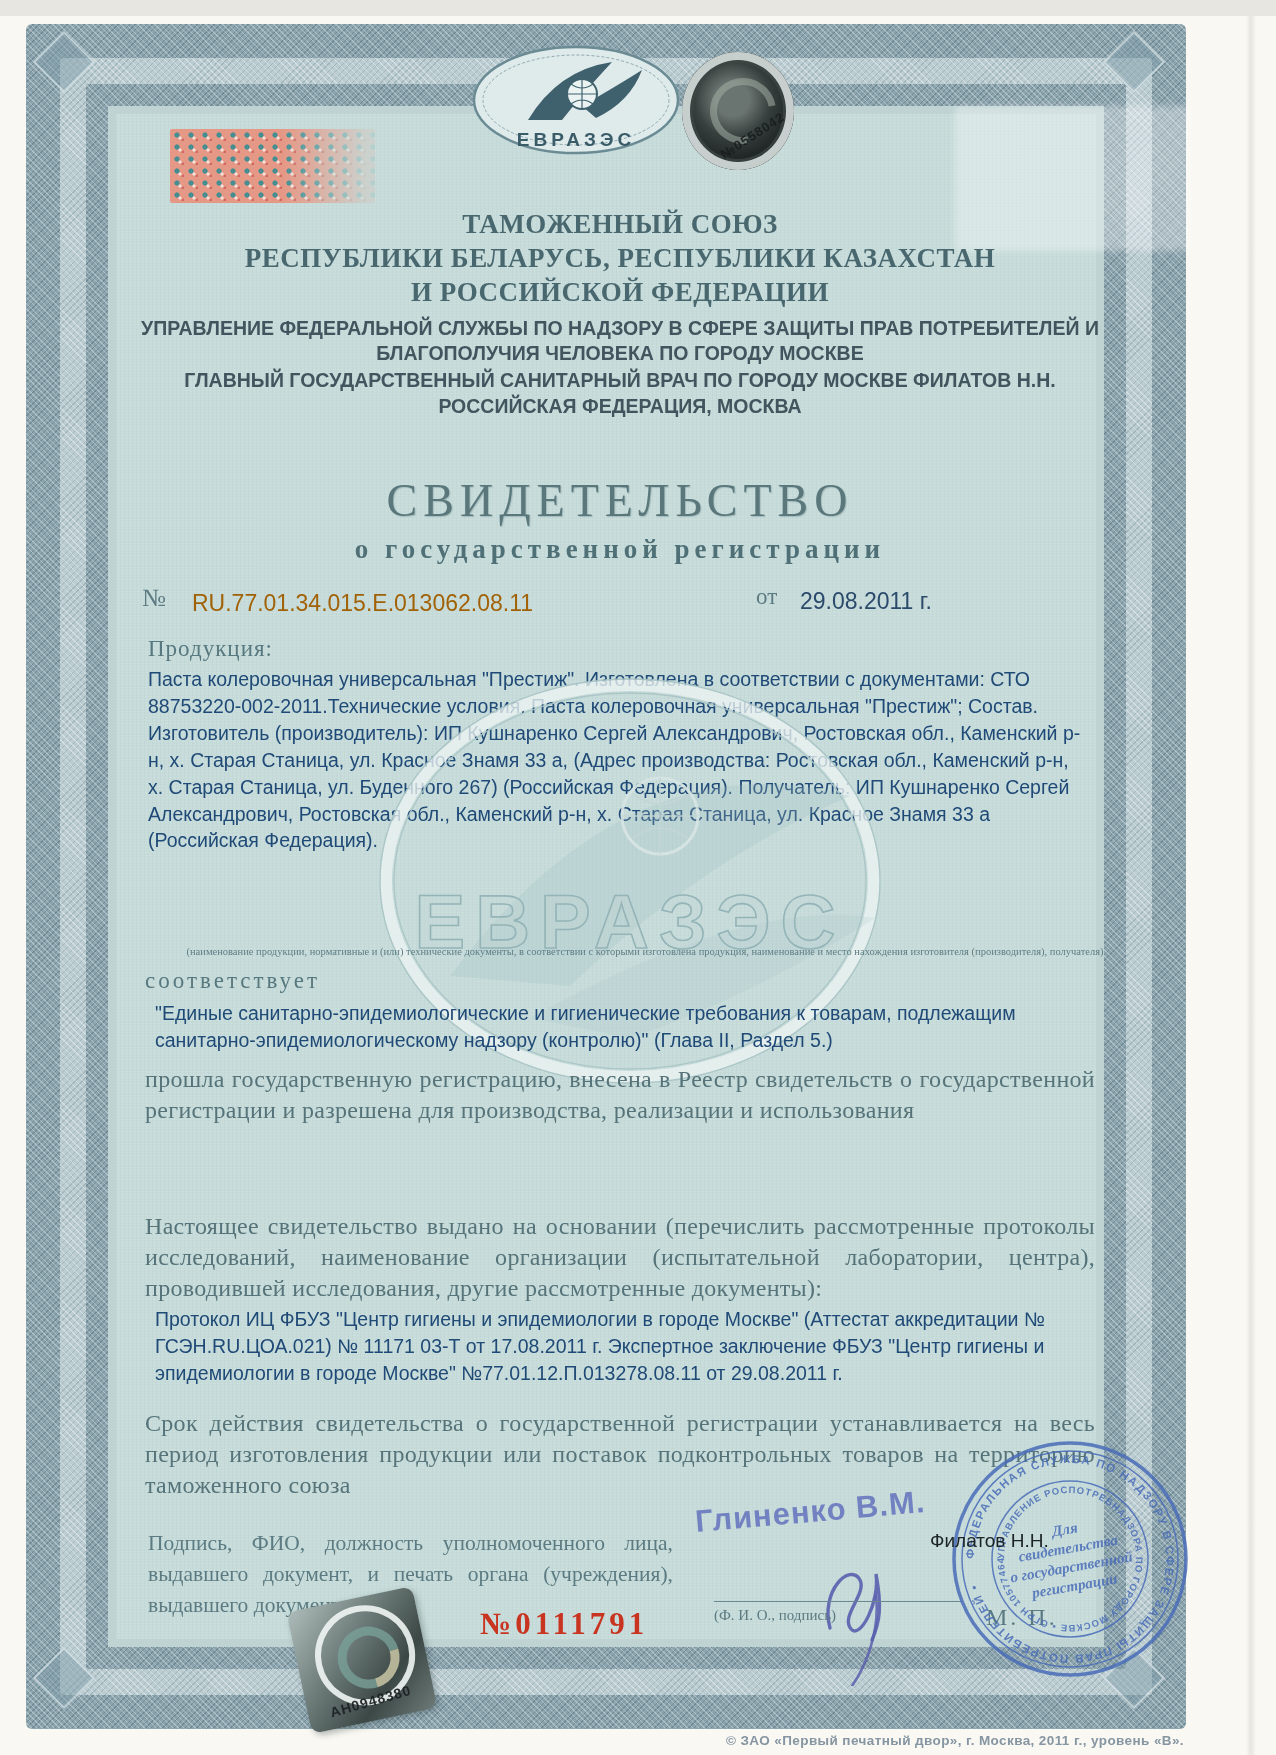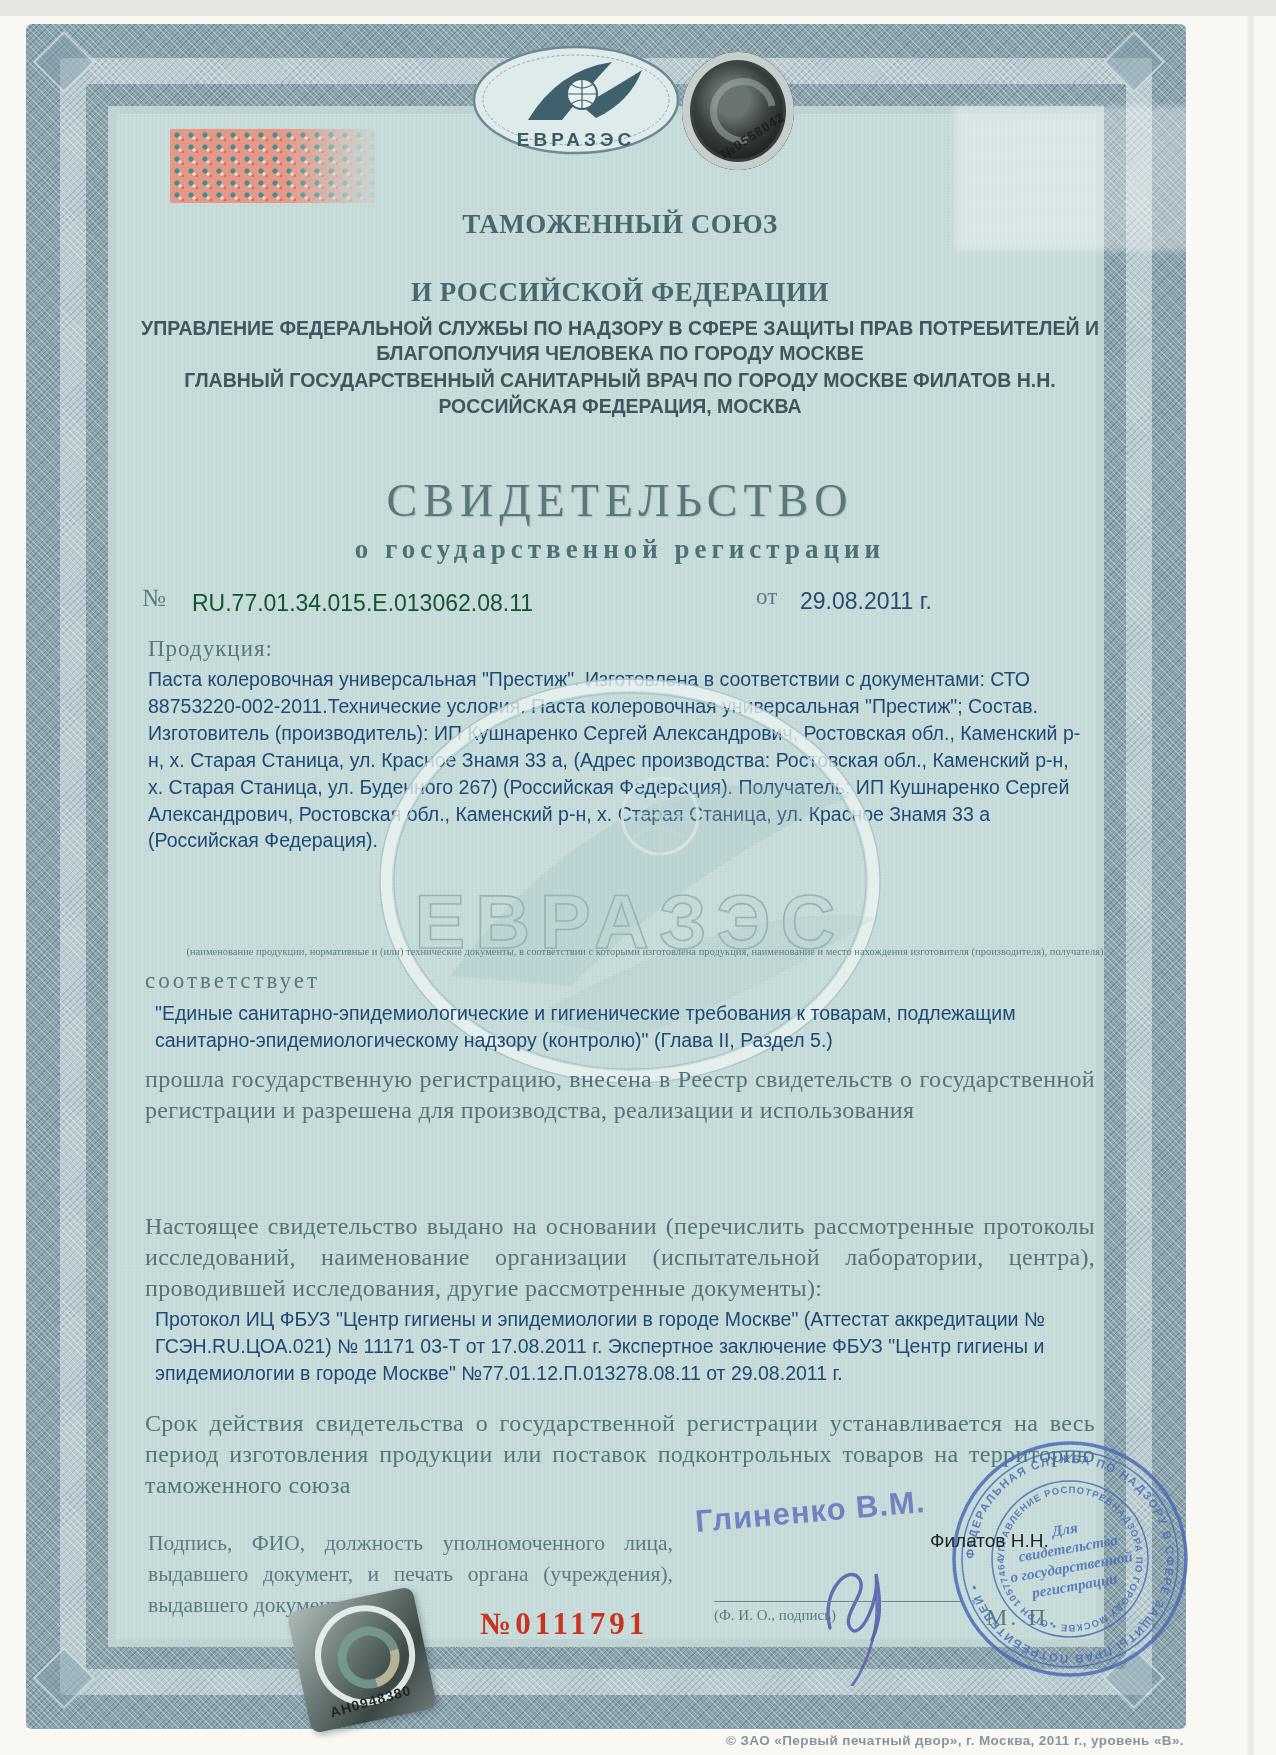--- a/index.html
+++ b/index.html
@@ -110,32 +110,33 @@
       <text x="106" y="102" text-anchor="middle" font-family="Liberation Sans" font-weight="bold" font-size="19" letter-spacing="4" fill="#3a5c68">ЕВРАЗЭС</text>
     </svg>
   </div>
 
   <div class="abs holo-top">
     <div class="glyph"></div>
     <div class="holo-serial" style="left:34px;top:76px;">№0558042</div>
   </div>
 
   <div class="abs hdr-serif" style="left:110px;top:192px;width:1020px;">ТАМОЖЕННЫЙ СОЮЗ</div>
+  <div class="abs hdr-serif" style="left:110px;top:226px;width:1020px;">РЕСПУБЛИКИ БЕЛАРУСЬ, РЕСПУБЛИКИ КАЗАХСТАН</div>
   <div class="abs hdr-serif" style="left:110px;top:260px;width:1020px;">И РОССИЙСКОЙ ФЕДЕРАЦИИ</div>
   <div class="abs hdr-sans" style="left:130px;top:300px;width:980px;">УПРАВЛЕНИЕ ФЕДЕРАЛЬНОЙ СЛУЖБЫ ПО НАДЗОРУ В СФЕРЕ ЗАЩИТЫ ПРАВ ПОТРЕБИТЕЛЕЙ И БЛАГОПОЛУЧИЯ ЧЕЛОВЕКА ПО ГОРОДУ МОСКВЕ</div>
   <div class="abs hdr-sans" style="left:130px;top:352px;width:980px;">ГЛАВНЫЙ ГОСУДАРСТВЕННЫЙ САНИТАРНЫЙ ВРАЧ ПО ГОРОДУ МОСКВЕ ФИЛАТОВ Н.Н.</div>
   <div class="abs hdr-sans" style="left:130px;top:378px;width:980px;">РОССИЙСКАЯ ФЕДЕРАЦИЯ, МОСКВА</div>
 
   <div class="abs serif" style="left:110px;top:458px;width:1020px;text-align:center;font-weight:normal;
        font-size:46px;letter-spacing:6px;color:#5a777c;text-shadow:1px 1px 1px rgba(60,90,95,.25);">СВИДЕТЕЛЬСТВО</div>
   <div class="abs serif" style="left:110px;top:518px;width:1020px;text-align:center;font-weight:bold;
        font-size:27px;letter-spacing:5px;color:#4f7077;">о государственной регистрации</div>
 
   <div class="abs serif" style="left:142px;top:568px;font-size:25px;color:#5d7b82;">№</div>
-  <div class="abs" style="left:192px;top:574px;font-size:23px;color:#14532d;">RU.77.01.34.015.E.013062.08.11</div>
+  <div class="abs" style="left:192px;top:574px;font-size:23px;color:#a16207;">RU.77.01.34.015.E.013062.08.11</div>
   <div class="abs serif" style="left:756px;top:568px;font-size:23px;color:#5d7b82;">от</div>
   <div class="abs" style="left:800px;top:572px;font-size:23px;color:#2b4a6b;">29.08.2011 г.</div>
 
   <div class="abs lbl" style="left:148px;top:620px;letter-spacing:1px;">Продукция:</div>
   <div class="abs filled" style="left:148px;top:650px;width:938px;">Паста колеровочная универсальная "Престиж". Изготовлена в соответствии с документами: СТО 88753220-002-2011.Технические условия. Паста колеровочная универсальная "Престиж"; Состав. Изготовитель (производитель): ИП Кушнаренко Сергей Александрович, Ростовская обл., Каменский р-н, х. Старая Станица, ул. Красное Знамя 33 а, (Адрес производства: Ростовская обл., Каменский р-н, х. Старая Станица, ул. Буденного 267) (Российская Федерация).  Получатель: ИП Кушнаренко Сергей Александрович, Ростовская обл., Каменский р-н, х. Старая Станица, ул. Красное Знамя 33 а (Российская Федерация).</div>
 
   <svg class="abs" style="left:330px;top:640px;opacity:.9;" width="600" height="430" viewBox="0 0 600 430">
     <ellipse cx="300" cy="225" rx="244" ry="196" fill="none" stroke="#edf4f3" stroke-width="12" opacity=".85"></ellipse>
     <ellipse cx="300" cy="225" rx="250" ry="202" fill="none" stroke="#a9c4c6" stroke-width="1.4"></ellipse>
     <ellipse cx="300" cy="225" rx="236" ry="188" fill="none" stroke="#a9c4c6" stroke-width="1.4"></ellipse>

